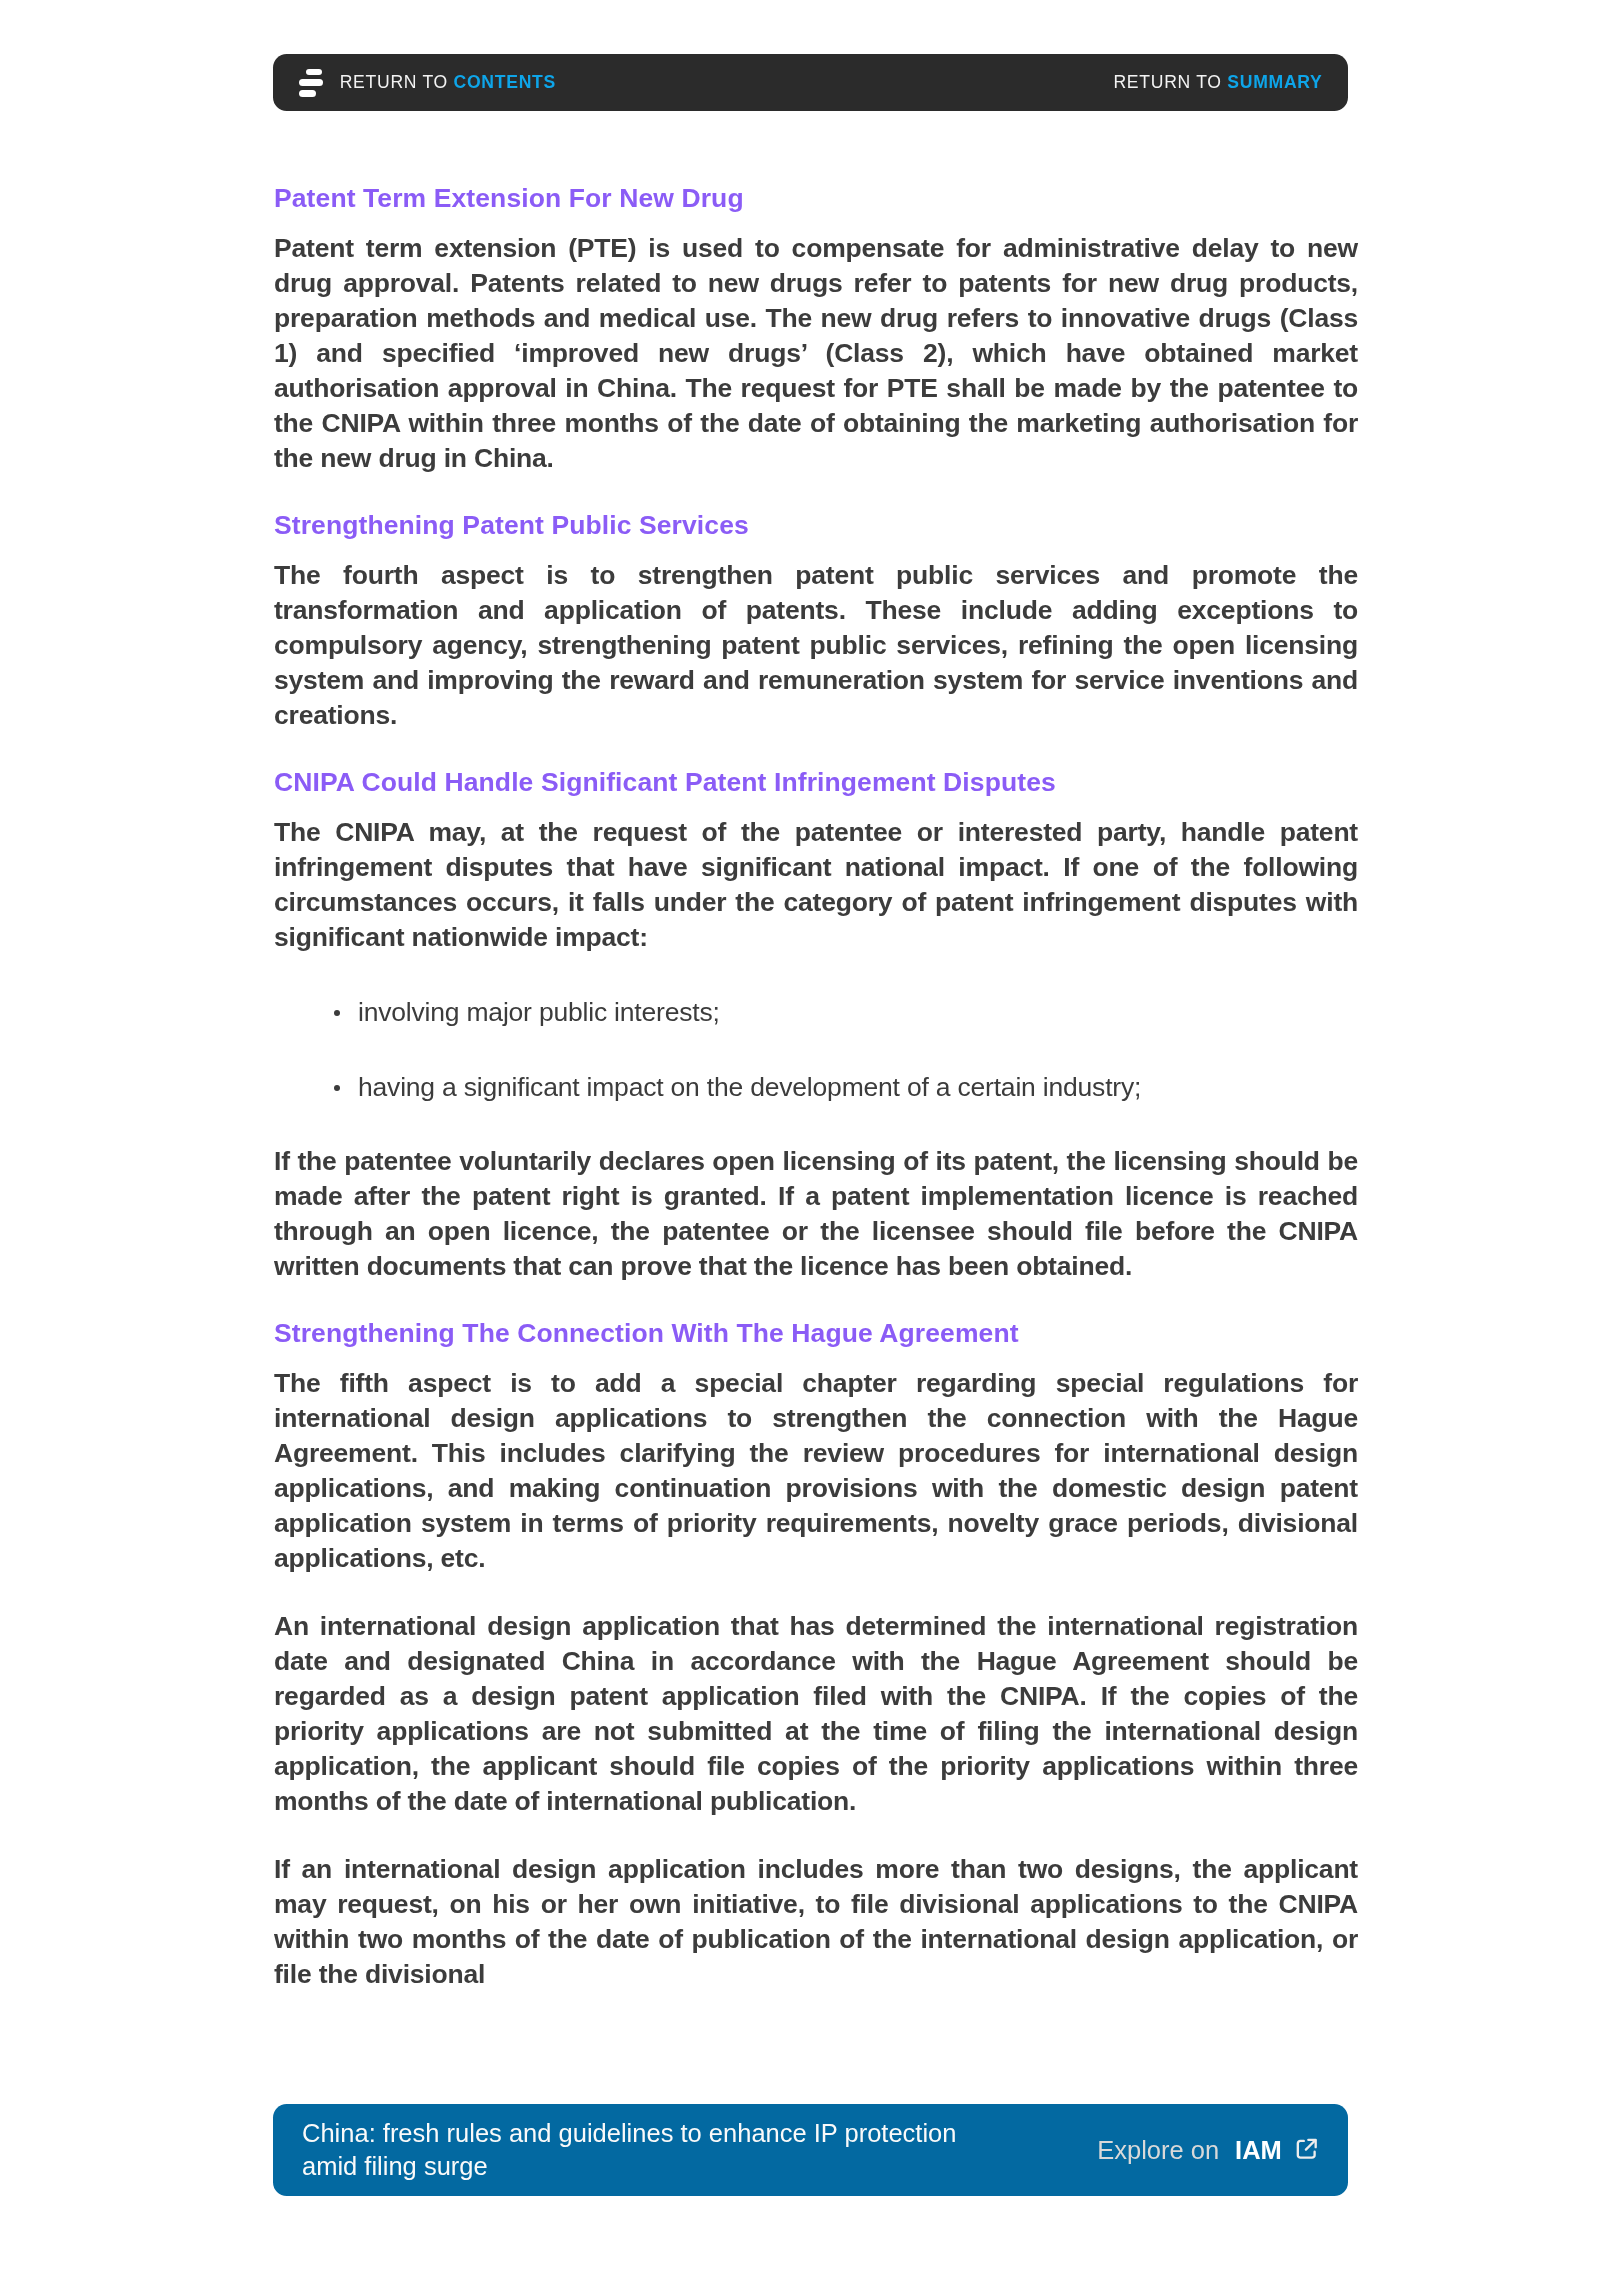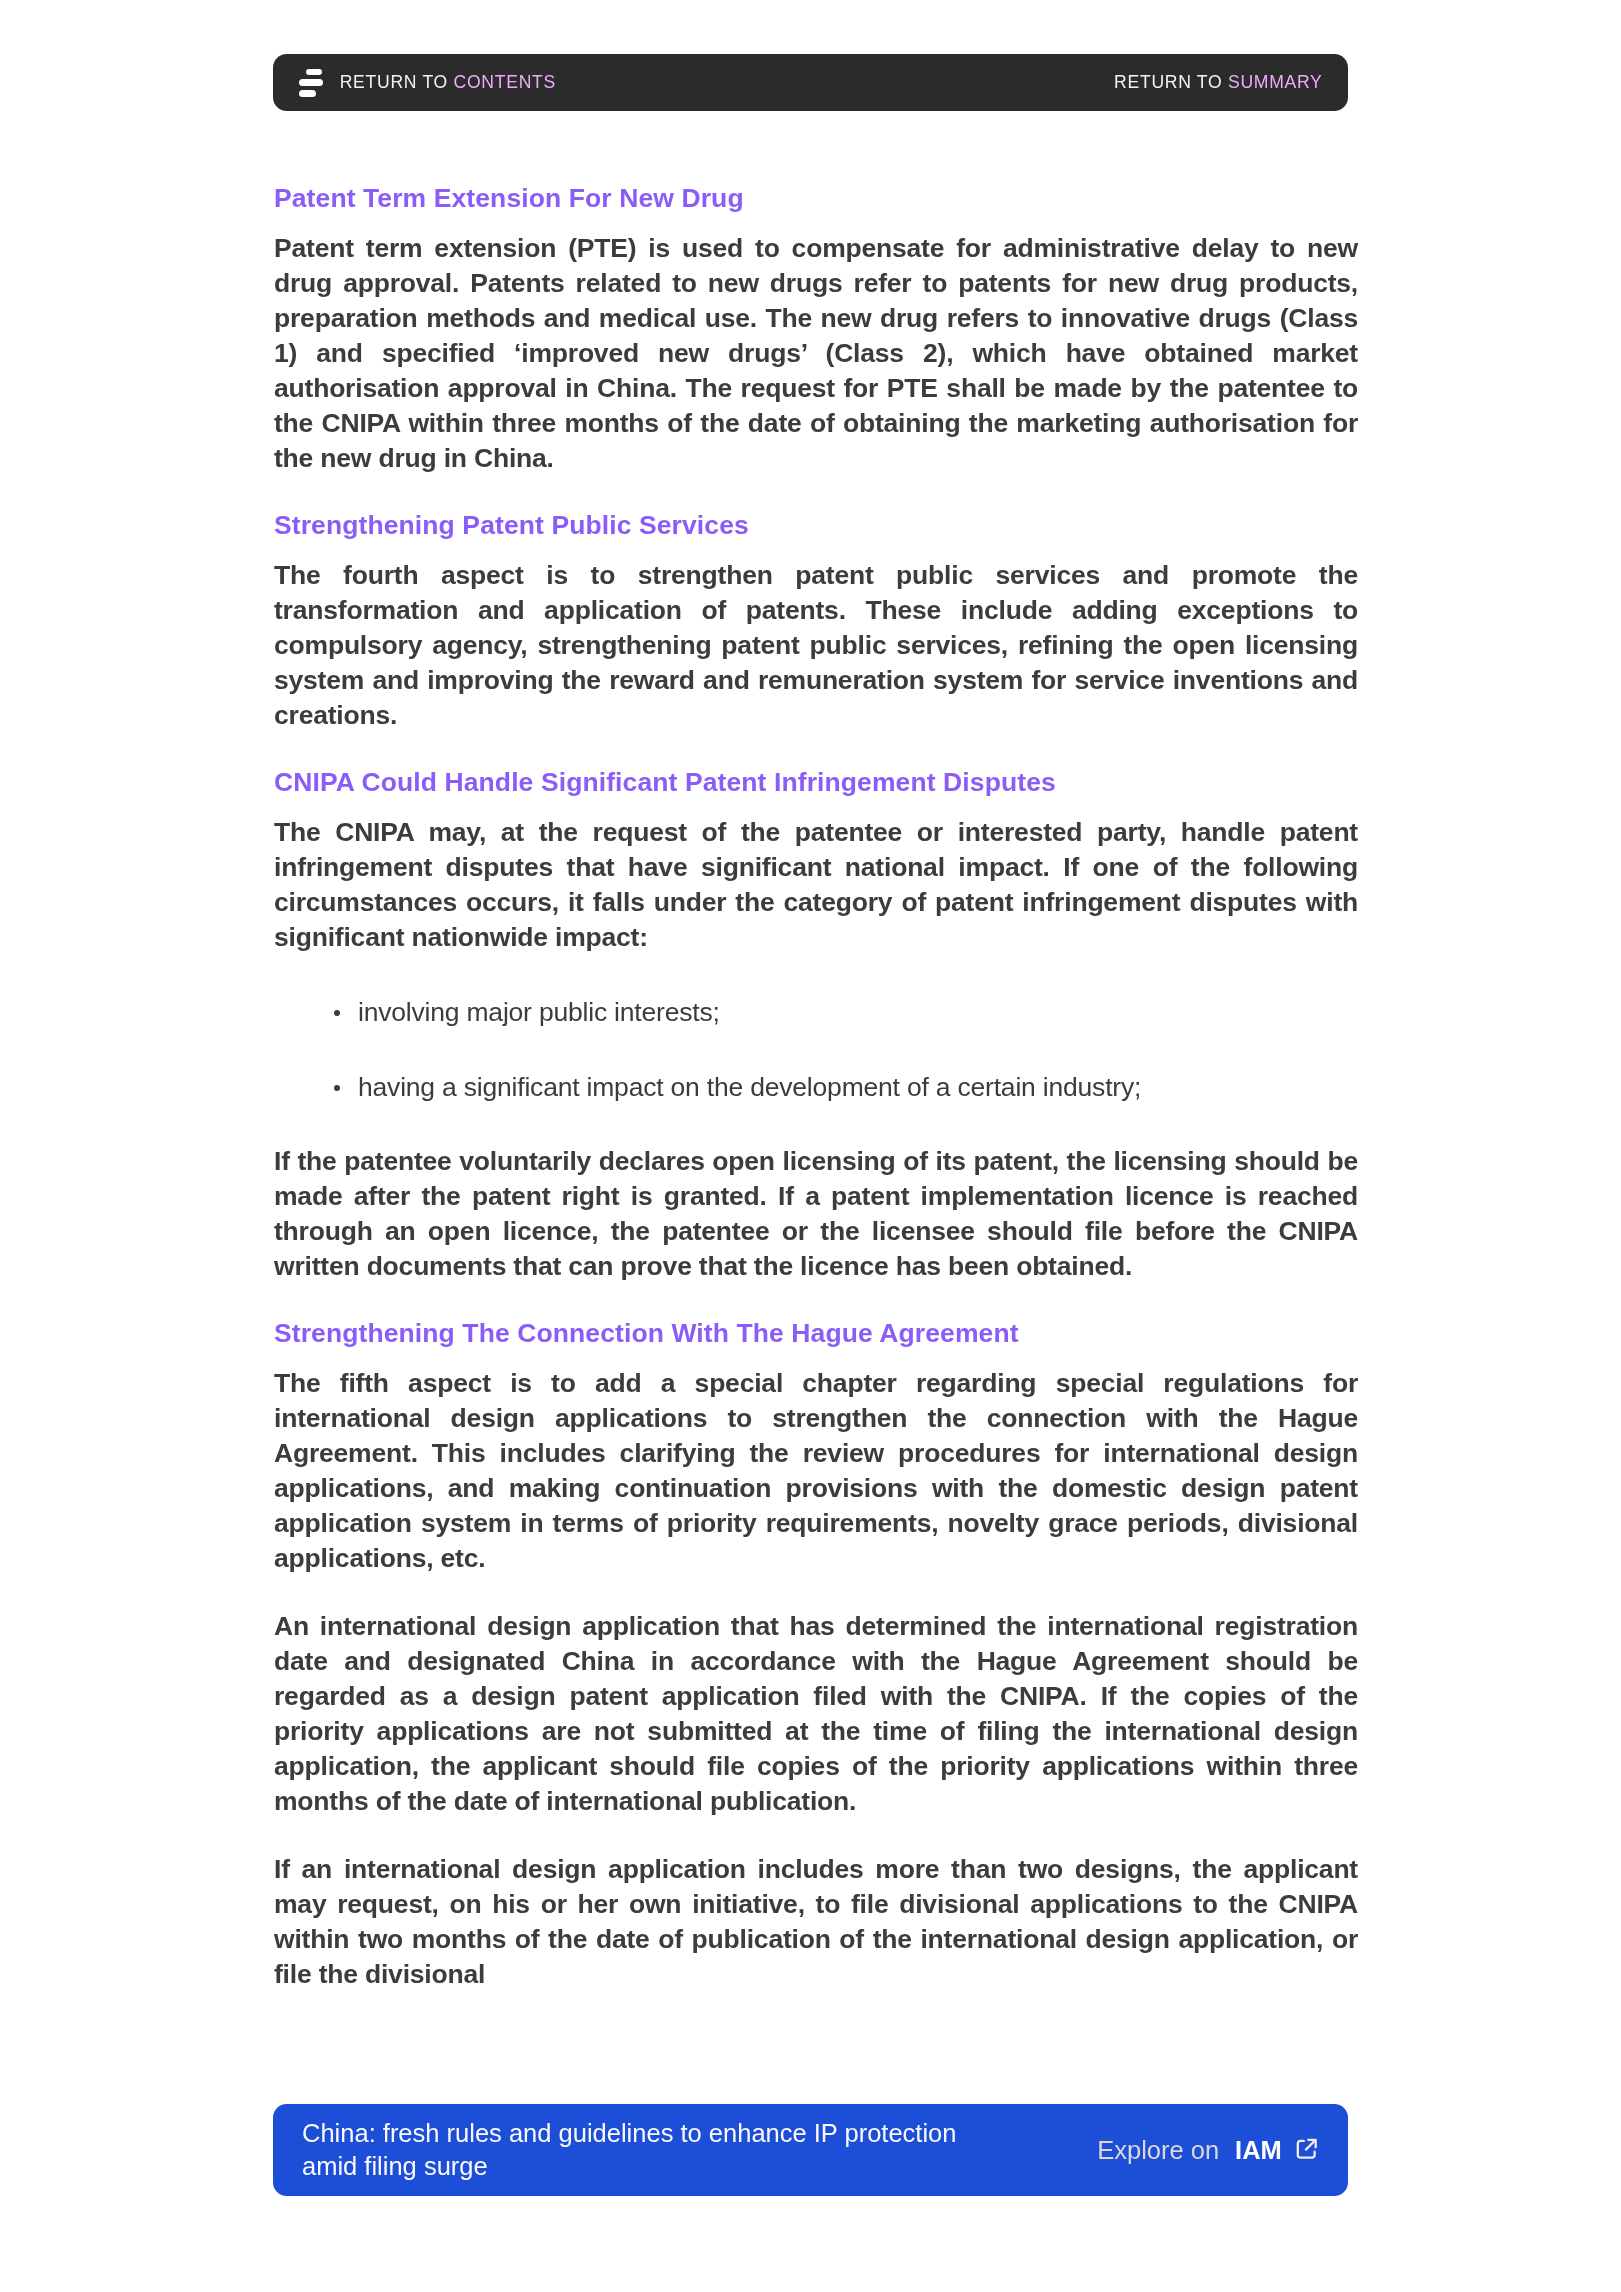--- a/index.html
+++ b/index.html
@@ -17,21 +17,21 @@
     width:1075px; height:57px;
     background:#2b2b2b; border-radius:13.7px;
     display:flex; align-items:center; justify-content:space-between;
     padding:0 25.5px; box-sizing:border-box;
   }
   .nav-link {
     display:flex; align-items:center; gap:14.7px;
     color:#f3f3f3; text-decoration:none; cursor:pointer;
   }
   .nav-text { font-size:17.6px; letter-spacing:0.7px; font-weight:400; color:#f3f3f3; white-space:pre; }
-  .nav-text b { font-weight:400; color:#f0abfc;margin-top:12px; }
+  .nav-text b { font-weight:700; color:#0ea5e9;margin-top:12px; }
   .contents-icon { position:relative; width:26.5px; height:28px; display:block; }
   .contents-icon i { position:absolute; height:6.9px; border-radius:3.9px; background:#ffffff; display:block; }
   .contents-icon i:nth-child(1){ top:0;  left:7.8px; width:15.7px; }
   .contents-icon i:nth-child(2){ top:10.8px; left:0;  width:24.5px; }
   .contents-icon i:nth-child(3){ top:21.6px; left:0;  width:17.6px; }
 
   
   .content {
     position:absolute; left:274px; top:182px; width:1084px;
     color:#3c3c3c;
@@ -57,21 +57,21 @@
   }
   .content li::before {
     content:""; position:absolute; left:60px; top:14.7px;
     width:5.9px; height:5.9px; border-radius:50%; background:#3c3c3c;
   }
 
   
   .footerbar {
     position:absolute; left:273px; top:2104px;
     width:1075px; height:92px;
-    background:#1d4ed8; border-radius:13.7px;
+    background:#0369a1; border-radius:13.7px;
     display:flex; align-items:center; justify-content:space-between;
     padding:0 29px; box-sizing:border-box;
   }
   .footer-title {
     font-size:25.5px; line-height:33px; font-weight:400; color:#fafafa;
   }
   .footer-link {
     display:flex; align-items:flex-start; gap:8.8px;
     font-size:25.5px; color:#d9d9d9; text-decoration:none; cursor:pointer;
     white-space:pre;

